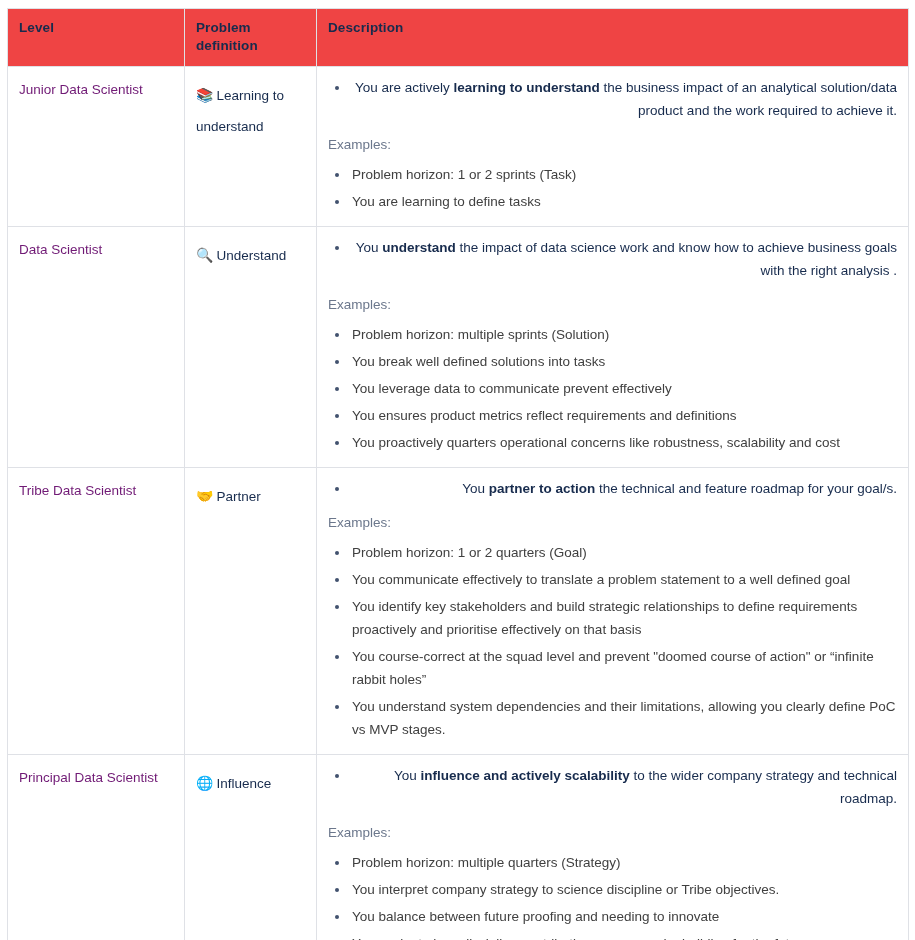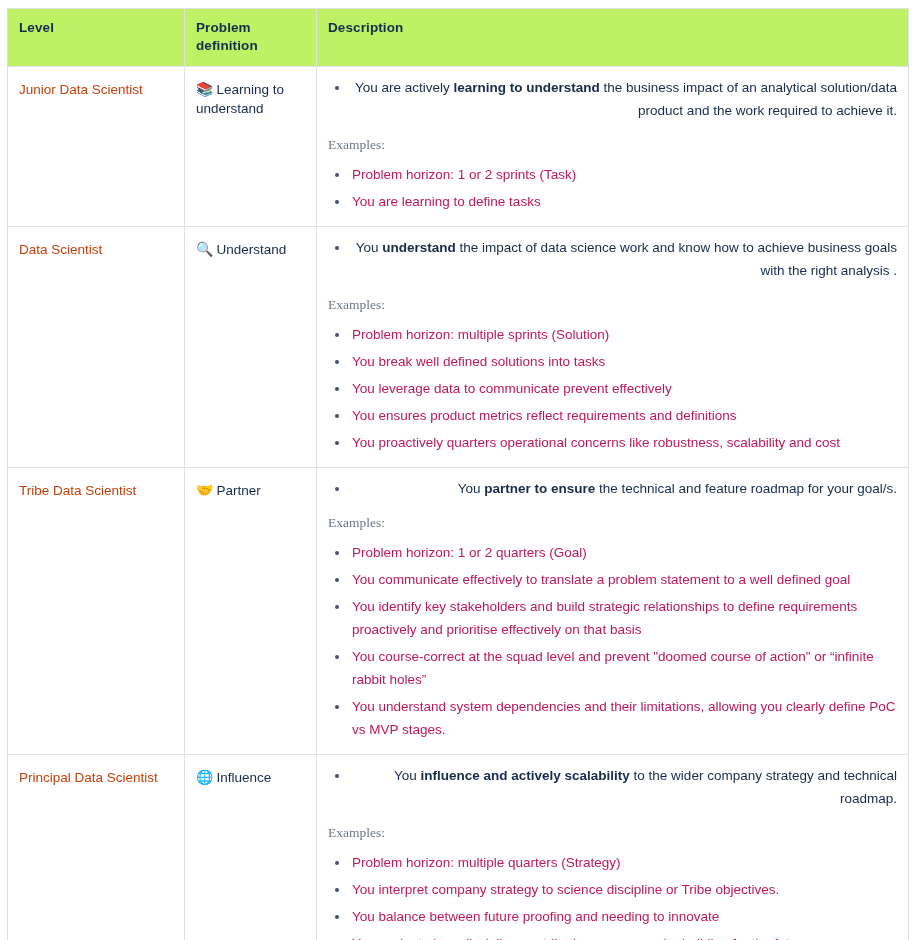--- a/index.html
+++ b/index.html
@@ -32,41 +32,41 @@
   table.levels col.c-desc   { width: 592px; }
 
   table.levels th,
   table.levels td {
     border: 1px solid #dfe1e6;
     vertical-align: top;
     text-align: left;
   }
 
   table.levels thead th {
-    background: #bef264;
+    background: #ef4444;
     color: #172b4d;
     font-weight: bold;
     font-size: 13.5px;
     line-height: 18px;
     padding: 10px 11px 11px 11px;
     letter-spacing: 0.1px;
   }
 
   td.level-cell {
     padding: 13px 11px 14px 11px;
-    color: #c2410c;
+    color: #701a75;
     font-size: 13.5px;
     line-height: 20px;
   }
 
   td.prob-cell {
     padding: 13px 10px 14px 11px;
     color: #172b4d;
     font-size: 13.5px;
-    line-height: 19px;
+    line-height: 31px;
   }
 
   td.prob-cell .emoji {
     font-size: 14px;
     margin-right: 3px;
   }
 
   td.desc-cell {
     padding: 9px 11px 13px 11px;
   }
@@ -88,30 +88,29 @@
   ul.primary > li b {
     font-weight: bold;
     color: #172b4d;
   }
 
   p.examples-label {
     margin: 13px 0 9px 0;
     color: #6b778c;
     font-size: 13.5px;
     line-height: 19px;
-    font-family: Liberation Serif, serif;
   }
 
   ul.examples {
     margin: 0;
     padding: 0 0 0 22px;
     list-style: disc;
   }
   ul.examples > li {
-    color: #be185d;
+    color: #404040;
     font-size: 13.5px;
     line-height: 23px;
     padding-left: 2px;
     margin: 0 0 4px 0;
   }
   ul.examples > li:last-child {
     margin-bottom: 0;
   }
   ul.examples > li::marker,
   ul.primary > li::marker {
@@ -165,21 +164,21 @@
               <li>You ensures product metrics reflect requirements and definitions</li>
               <li>You proactively quarters operational concerns like robustness, scalability and cost</li>
             </ul>
           </td>
         </tr>
         <tr>
           <td class="level-cell"><span>Tribe Data Scientist</span></td>
           <td class="prob-cell"><span class="emoji">🤝</span><span>Partner</span></td>
           <td class="desc-cell">
             <ul class="primary">
-              <li><span>You </span><b>partner to ensure</b><span> the technical and feature roadmap for your goal/s.</span></li>
+              <li><span>You </span><b>partner to action</b><span> the technical and feature roadmap for your goal/s.</span></li>
             </ul>
             <p class="examples-label">Examples:</p>
             <ul class="examples">
               <li>Problem horizon: 1 or 2 quarters (Goal)</li>
               <li>You communicate effectively to translate a problem statement to a well defined goal</li>
               <li>You identify key stakeholders and build strategic relationships to define requirements proactively and prioritise effectively on that basis</li>
               <li>You course-correct at the squad level and prevent "doomed course of action" or “infinite rabbit holes”</li>
               <li>You understand system dependencies and their limitations, allowing you clearly define PoC vs MVP stages.</li>
             </ul>
           </td>

